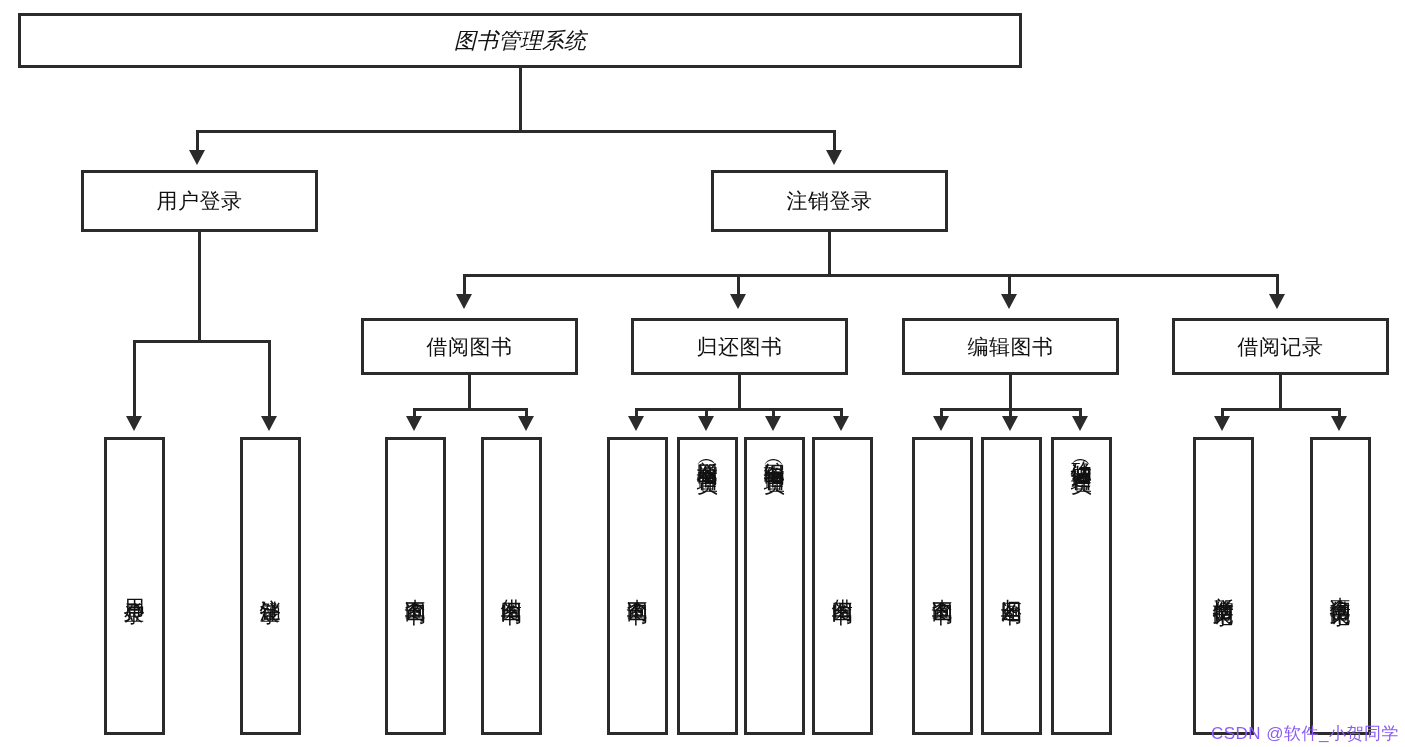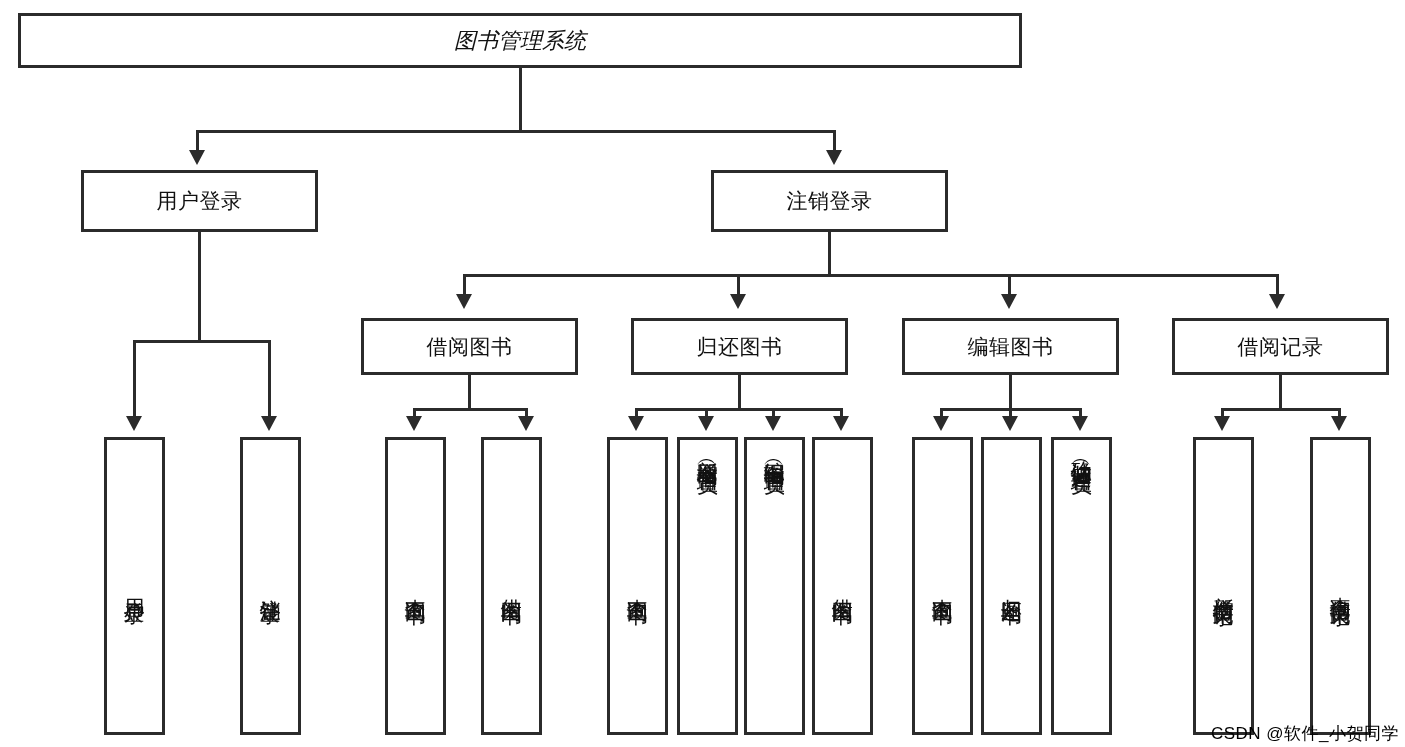--- a/index.html
+++ b/index.html
@@ -85,21 +85,21 @@
     border-right: 8px solid transparent;
     border-top: 15px solid #2b2b2b;
   }
 
   
   #watermark {
     position: absolute;
     right: 6px;
     bottom: 2px;
     font-size: 17px;
-    color: #000000;
+    color: #8b5cf6;
     letter-spacing: 0.5px;
     white-space: nowrap;
     font-family: "Liberation Sans", "DejaVu Sans", sans-serif;
   }
 </style>
 </head>
 <body>
 
 <div id="canvas">
 

